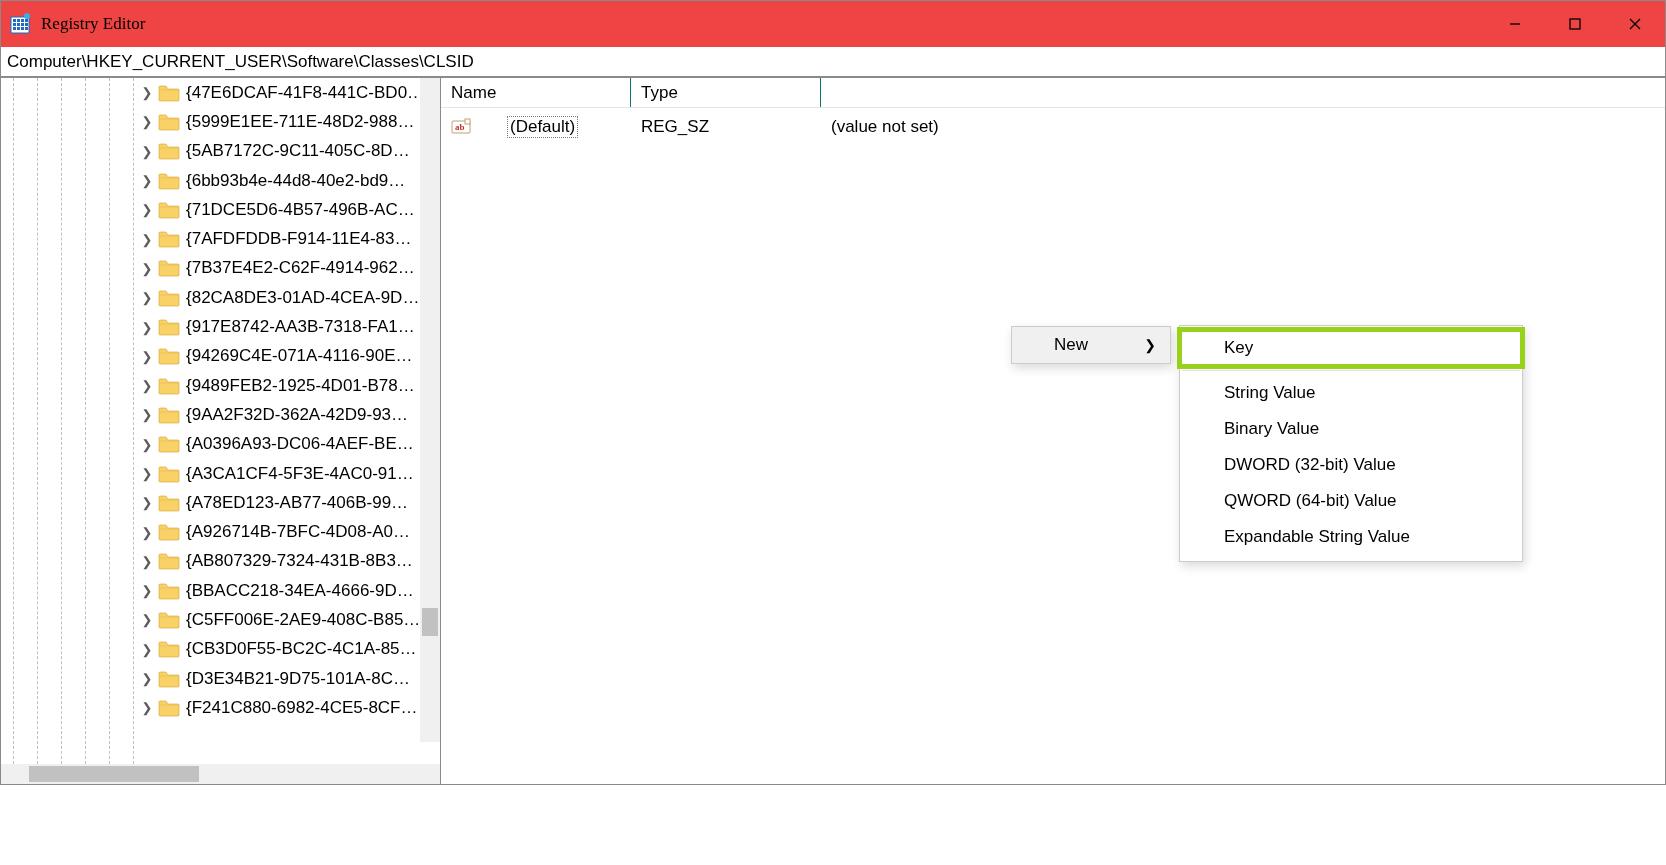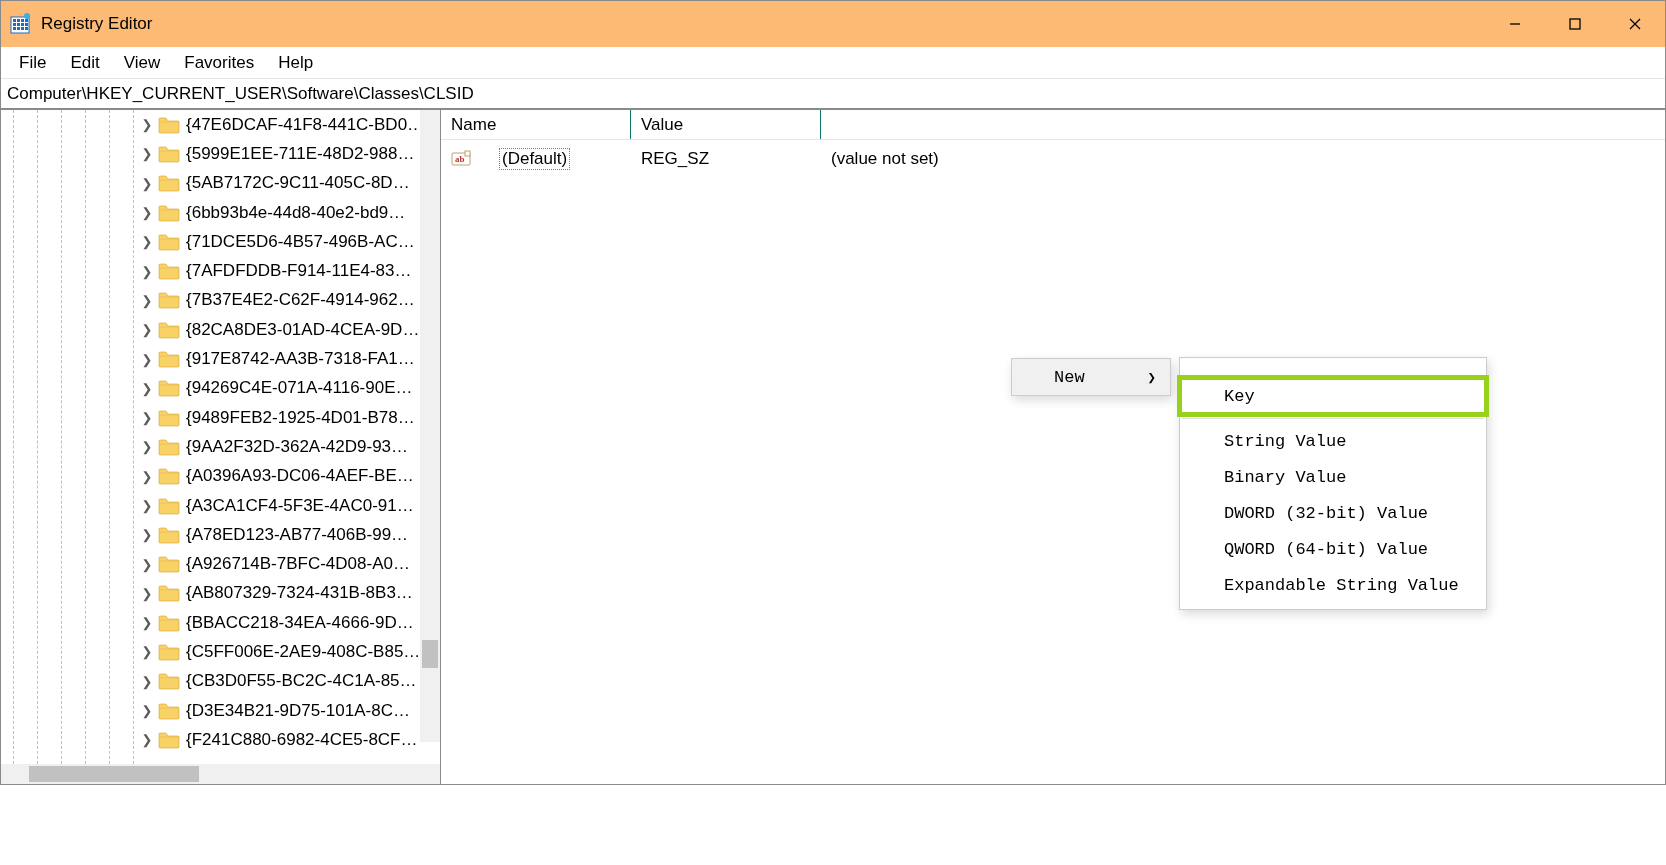--- a/index.html
+++ b/index.html
@@ -1,20 +1,20 @@
 <!DOCTYPE html>
 <html><head>
 <meta charset="utf-8">
 <style>
   * { box-sizing: border-box; margin: 0; padding: 0; }
   body { font-family: "Segoe UI", Tahoma, sans-serif; font-size: 15px; background: #fff; color: #000; width: 1666px; height: 865px; overflow: hidden; }
   .window { width: 1666px; height: 785px; border: 1px solid #8a8a8a; display: flex; flex-direction: column; }
 
   
-  .titlebar { height: 46px; display: flex; align-items: center; padding-left: 8px; background: #fdba74; }
+  .titlebar { height: 46px; display: flex; align-items: center; padding-left: 8px; background: #ef4444; font-family: Liberation Serif, serif; }
   .app-icon { width: 22px; height: 22px; margin-right: 10px; position: relative; }
   .app-icon svg { display: block; }
   .titlebar .title { font-size: 17px; }
   .winctrls { margin-left: auto; display: flex; }
   .winctrls .btn { width: 60px; height: 46px; display: flex; align-items: center; justify-content: center; font-size: 16px; color: #000; }
 
   
   .menubar { height: 32px; display: flex; align-items: center; padding: 0 6px; gap: 0; border-bottom: 1px solid #e5e5e5; }
   .menubar .menu-item { padding: 4px 12px; font-size: 17px; }
 
@@ -44,31 +44,31 @@
   .details { flex: 1; position: relative; }
   .details-header { display: flex; height: 30px; align-items: center; border-bottom: 1px solid #e5e5e5; }
   .dcol { padding-left: 10px; font-size: 17px; color: #000; height: 100%; display: flex; align-items: center; }
   .dcol.sep { border-right: 1px solid #0f766e; }
   .c-name { width: 190px; }
   .c-type { width: 190px; }
   .c-data { flex: 1; }
   .details-rows { padding-top: 4px; }
   .drow { display: flex; height: 30px; align-items: center; }
   .drow .c-name { display: flex; align-items: center; }
-  .val-icon { width: 20px; height: 20px; margin-right: 4px; flex-shrink: 0; }
+  .val-icon { width: 20px; height: 20px; margin-right: 12px; flex-shrink: 0; }
   .val-name { font-size: 17px; }
   .val-name.sel { border: 1px dotted #7a7a7a; padding: 0 2px; margin-left: 24px; }
 
   
   .ctx { position: absolute; background: #fff; border: 1px solid #ccc; box-shadow: 2px 4px 10px rgba(0,0,0,0.15); }
   .ctx1 { left: 570px; top: 248px; width: 160px; }
-  .ctx-item { height: 36px; display: flex; align-items: center; padding: 0 20px 0 42px; font-size: 17px; position: relative; font-family: Liberation Mono, monospace; }
+  .ctx-item { height: 36px; display: flex; align-items: center; padding: 0 20px 0 42px; font-size: 17px; position: relative; }
   .ctx-item.hover { background: #f0f0f0; }
   .ctx-item .arrow { position: absolute; right: 14px; font-size: 14px; color: #000; }
-  .ctx2 { left: 738px; top: 247px; width: 308px; padding-top: 20px; padding-bottom: 6px; }
+  .ctx2 { left: 738px; top: 247px; width: 344px; padding-top: 4px; padding-bottom: 6px; }
   .ctx2 .ctx-item { padding-left: 44px; }
   .ctx2 .ctx-item.highlighted { outline: 5px solid #98d11a; outline-offset: -2px; background: #fff; }
   .ctx2 .sep { height: 1px; background: #e0e0e0; margin: 4px 2px; }
 </style>
 </head>
 <body>
 
 <div class="window">
 
   <div class="titlebar">
@@ -106,27 +106,20 @@
         </div>
       <div class="btn close">
           <svg width="12" height="12" viewBox="0 0 12 12">
             <line x1="1" y1="1" x2="11" y2="11" stroke="#000" stroke-width="1.3"></line>
             <line x1="11" y1="1" x2="1" y2="11" stroke="#000" stroke-width="1.3"></line>
           </svg>
         </div>
     </div>
   </div>
 
-  <div class="menubar">
-    <div class="menu-item">File</div>
-    <div class="menu-item">Edit</div>
-    <div class="menu-item">View</div>
-    <div class="menu-item">Favorites</div>
-    <div class="menu-item">Help</div>
-  </div>
 
   <div class="pathbar">
       <span>Computer\HKEY_CURRENT_USER\Software\Classes\CLSID</span>
     </div>
 
   <div class="main">
 
     <div class="tree">
       <div class="tree-inner">
         <div class="indent-lines">
@@ -364,21 +357,21 @@
           </div>
       </div>
       <div class="tree-scrollbar-h">
           <div class="thumb"></div>
         </div>
     </div>
 
     <div class="details">
       <div class="details-header">
         <div class="dcol c-name sep">Name</div>
-        <div class="dcol c-type sep">Value</div>
+        <div class="dcol c-type sep">Type</div>
       </div>
       <div class="details-rows" id="details-rows">
           <div class="drow">
             <div class="dcol c-name">
               <span class="val-icon"><svg width="20" height="20" viewBox="0 0 20 20">
                   <rect x="1" y="4" width="18" height="12" rx="1" fill="#fff" stroke="#bfa070"></rect>
                   <text x="4" y="13" font-size="9" font-weight="bold" fill="#c03030" font-family="Tahoma">ab</text>
                   <rect x="14" y="2" width="5" height="5" fill="#fff" stroke="#bfa070"></rect>
                 </svg></span>
               <span class="val-name sel">(Default)</span>

